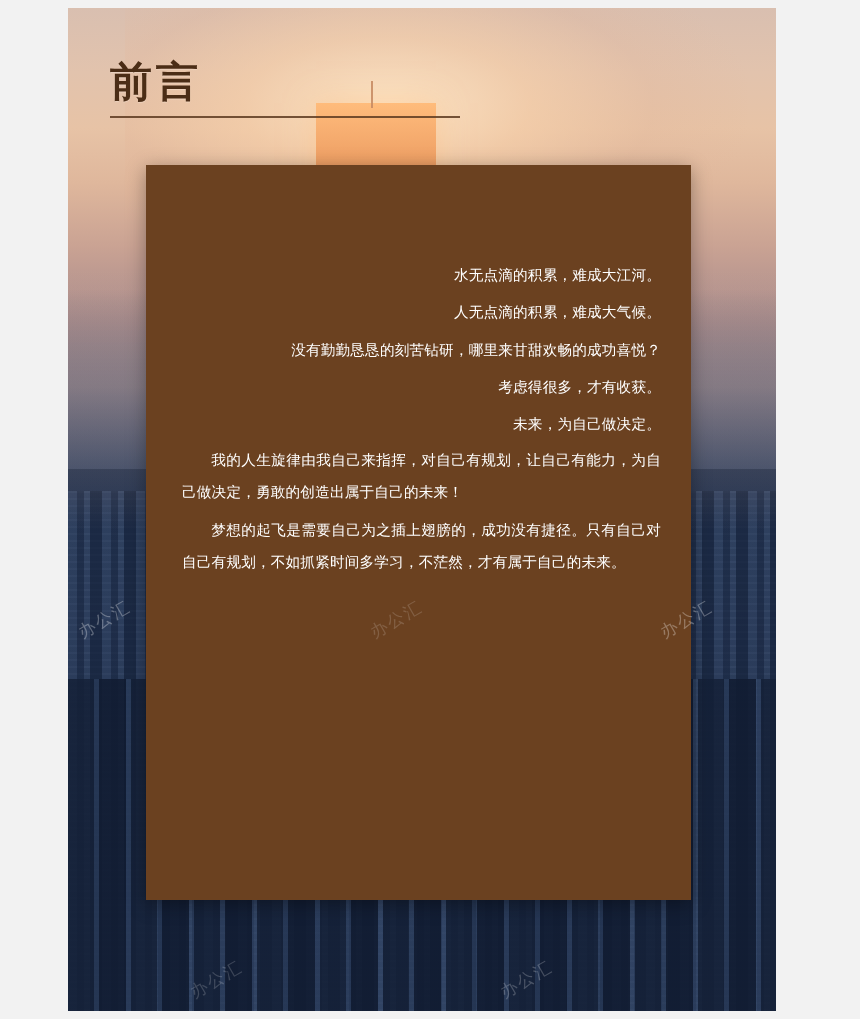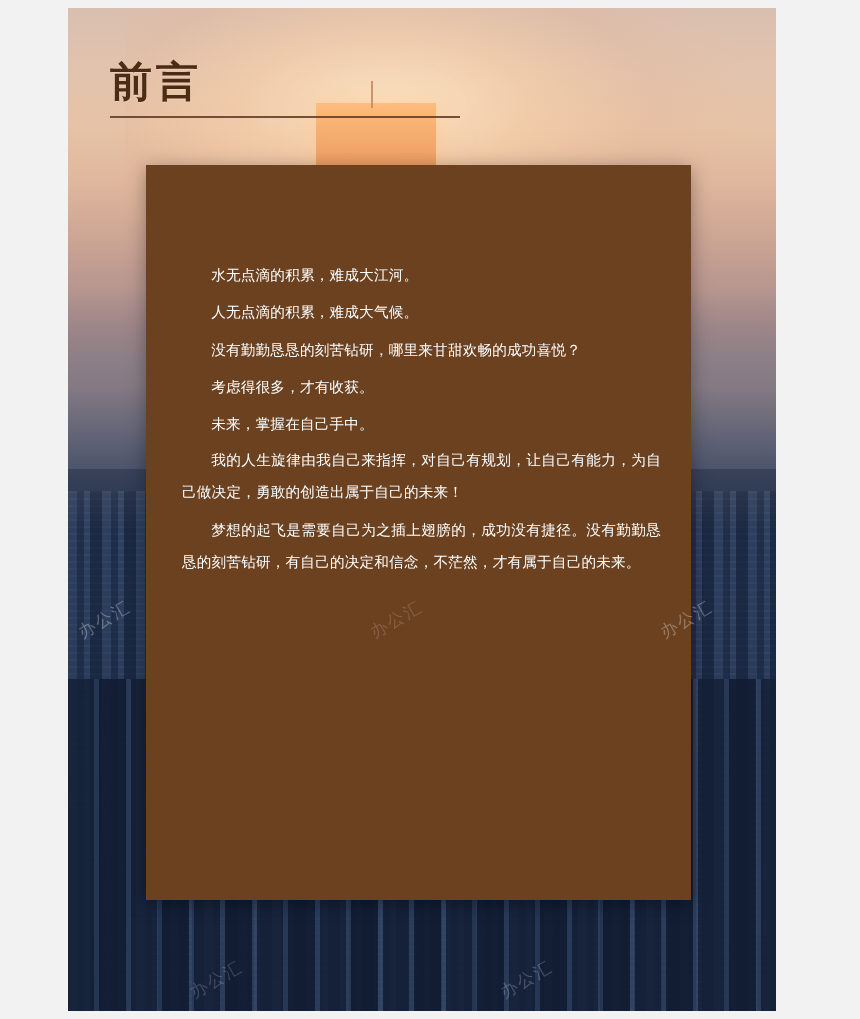--- a/index.html
+++ b/index.html
@@ -169,21 +169,21 @@
     color: #ffffff;
     font-family: "DejaVu Sans", sans-serif;
     font-size: 14.6px;
     line-height: 2.42;
     margin: 0 0 2px 0;
     text-align: justify;
     text-indent: 2em;
     letter-spacing: 0.2px;
   }
   .para.short {
-    text-align: left;
+    text-align: right;
   }
   .para.block {
     margin-bottom: 6px;
     line-height: 2.2;
   }
 
   
   .wm {
     position: absolute;
     color: rgba(255,255,255,0.30);
@@ -220,23 +220,23 @@
     <h1 class="heading-title">前言</h1>
     <div class="heading-rule"></div>
   </div>
 
   <div class="card">
     <div class="card-inner">
       <p class="para short">水无点滴的积累，难成大江河。</p>
       <p class="para short">人无点滴的积累，难成大气候。</p>
       <p class="para short">没有勤勤恳恳的刻苦钻研，哪里来甘甜欢畅的成功喜悦？</p>
       <p class="para short">考虑得很多，才有收获。</p>
-      <p class="para short">未来，掌握在自己手中。</p>
+      <p class="para short">未来，为自己做决定。</p>
       <p class="para block">我的人生旋律由我自己来指挥，对自己有规划，让自己有能力，为自己做决定，勇敢的创造出属于自己的未来！</p>
-      <p class="para block">梦想的起飞是需要自己为之插上翅膀的，成功没有捷径。没有勤勤恳恳的刻苦钻研，有自己的决定和信念，不茫然，才有属于自己的未来。</p>
+      <p class="para block">梦想的起飞是需要自己为之插上翅膀的，成功没有捷径。只有自己对自己有规划，不如抓紧时间多学习，不茫然，才有属于自己的未来。</p>
     </div>
   </div>
 
   <div class="wm wm1">办公汇</div>
   <div class="wm wm2">办公汇</div>
   <div class="wm wm3">办公汇</div>
   <div class="wm wm4">办公汇</div>
   <div class="wm wm5">办公汇</div>
 
 </div>

